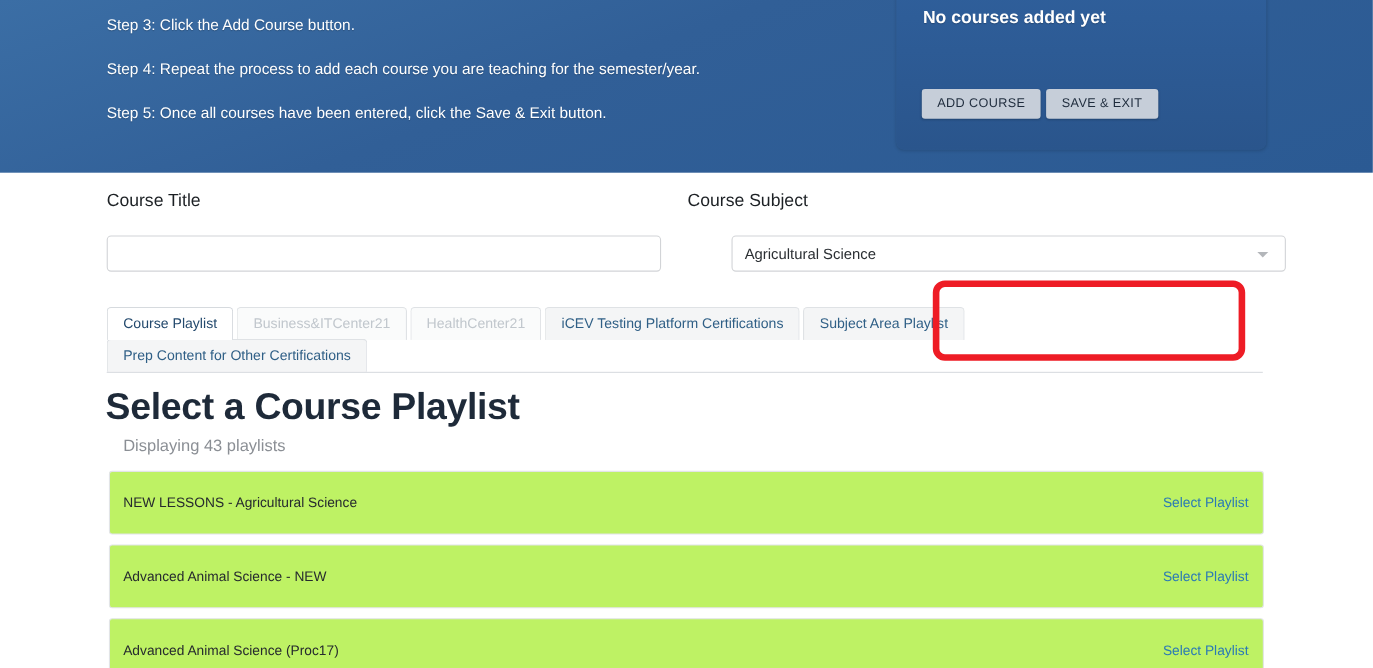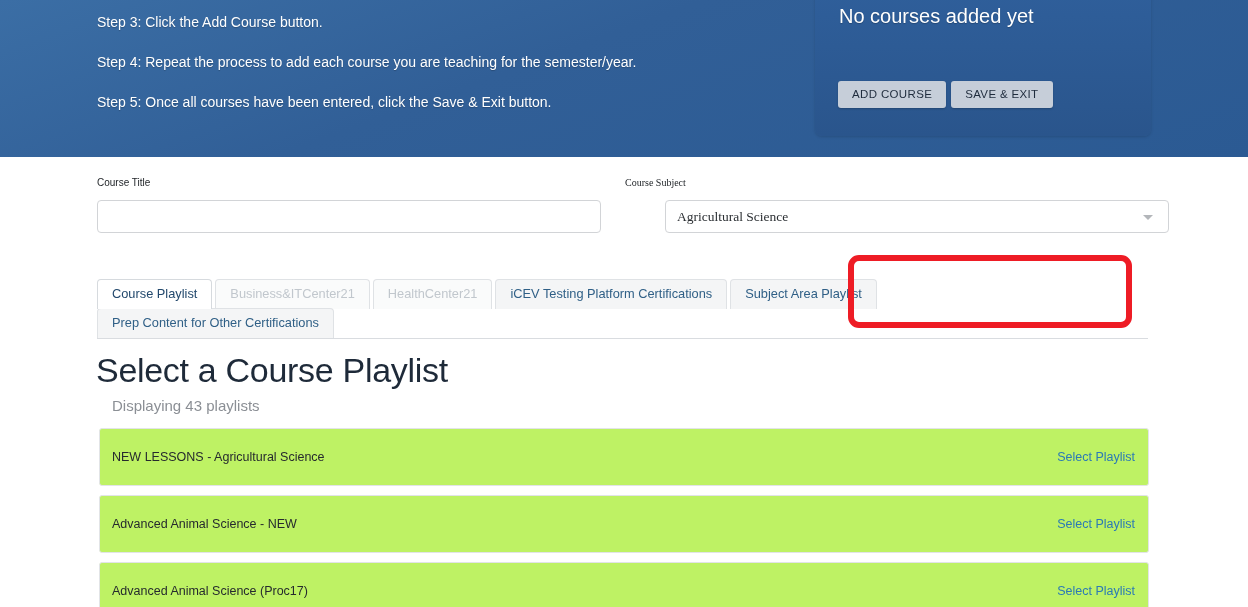--- a/index.html
+++ b/index.html
@@ -48,23 +48,24 @@
     height: 150px;
     background: linear-gradient(180deg, #2f5f9b 0%, #2a558c 100%);
     border-radius: 0 0 7px 7px;
     box-shadow: 0 1px 3px rgba(0,0,0,.15);
   }
   #panel-empty-text {
     position: absolute;
     left: 24px;
     top: 22px;
     color: #ffffff;
-    font-size: 20px;
+    font-size: 16px;
     line-height: 17px;
     text-shadow: 0 1px 1px rgba(0,0,0,.22);
+    font-weight: bold;
   }
   #panel-actions {
     position: absolute;
     left: 23px;
     top: 95px;
     display: flex;
     gap: 5px;
   }
   .flat-btn {
     background: #c6ced9;
@@ -89,40 +90,40 @@
     top: 157px;
     width: 1248px;
     height: 100px;
   }
   .field {
     position: absolute;
     top: 18px;
   }
   .field-label {
     display: block;
-    font-size: 10px;
+    font-size: 16px;
     color: #1c2024;
-    margin-bottom: 10px;
+    margin-bottom: 24px;
     line-height: 15px;
   }
   .text-input {
     box-sizing: border-box;
     width: 504px;
     height: 33px;
     border: 1px solid #d2d4d7;
     border-radius: 4px;
     background: #fff;
     font-family: "Liberation Sans", sans-serif;
     font-size: 13.5px;
     color: #2b2f33;
     padding: 0 11px;
     outline: none;
   }
   #field-title { left: 97px; }
-  #field-subject { left: 625px; font-family: Liberation Serif, serif; }
+  #field-subject { left: 625px; }
 
   .select-wrap {
     position: relative;
     width: 504px;
     height: 33px;
     padding-left: 40px;
   }
   .select-box {
     box-sizing: border-box;
     width: 504px;
@@ -221,21 +222,21 @@
     position: absolute;
     left: 0;
     top: 339px;
     width: 1248px;
   }
   #list-title {
     position: absolute;
     left: 96px;
     top: 11px;
     font-size: 34px;
-    font-weight: normal;
+    font-weight: bold;
     color: #1e2a39;
     letter-spacing: -.3px;
     line-height: 40px;
     margin: 0;
   }
   #list-subtitle {
     position: absolute;
     left: 112px;
     top: 59px;
     font-size: 15px;

